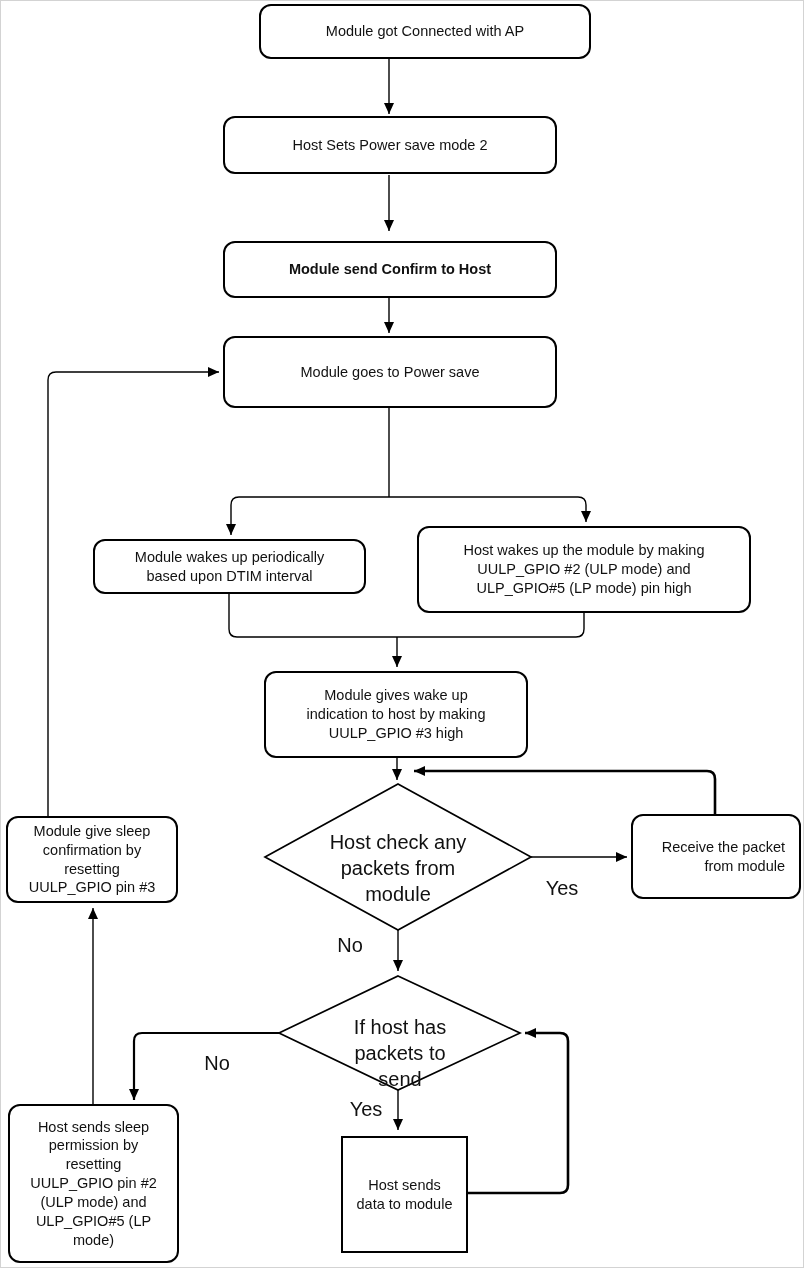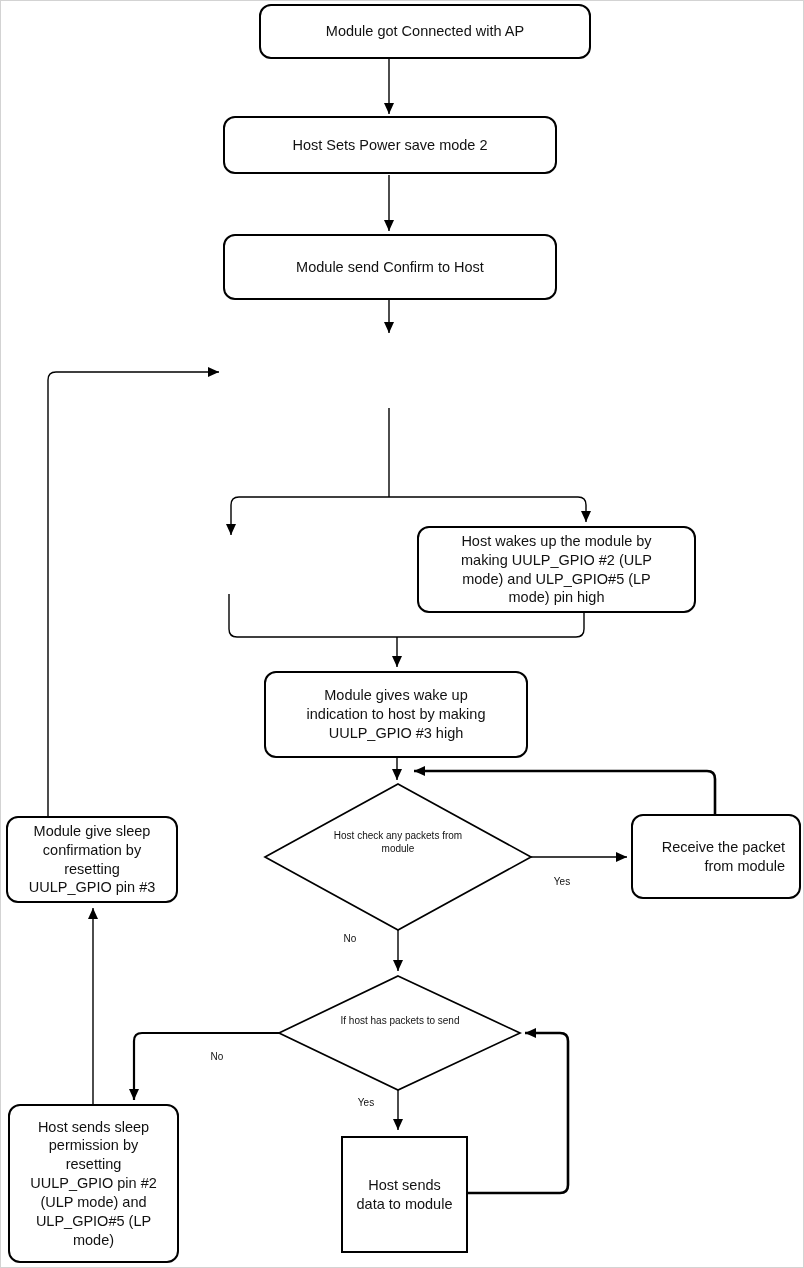--- a/index.html
+++ b/index.html
@@ -36,21 +36,21 @@
     align-items: center;
     justify-content: center;
     text-align: center;
     font-size: 14.5px;
     line-height: 1.3;
   }
   .square { border-radius: 0; border-width: 2.5px; }
   .dlabel, .elabel {
     position: absolute;
     z-index: 2;
-    font-size: 10px;
+    font-size: 20px;
     line-height: 1.3;
     text-align: center;
   }
 </style>
 </head>
 <body>
 
 <div class="canvas">
 
   <svg class="connectors" viewBox="0 0 804 1268" xmlns="http://www.w3.org/2000/svg">
@@ -84,22 +84,24 @@
 
     <path class="edge" d="M92 1103 L92 907" marker-end="url(#arrow)"></path>
     <path class="edge" d="M47 815 L47 379 Q47 371 55 371 L218 371" marker-end="url(#arrow)"></path>
 
     <path class="diamond" d="M397 783 L530 856 L397 929 L264 856 Z"></path>
     <path class="diamond" d="M397 975 L519 1032 L397 1089 L278 1032 Z"></path>
   </svg>
 
   <div class="node" style="left:222px; top:3px;    width:332px; height:55px;margin-left:36px;">Module got Connected with AP</div>
   <div class="node" style="left:222px; top:115px;  width:334px; height:58px;">Host Sets Power save mode 2</div>
-  <div class="node" style="left:222px; top:233px;  width:334px; height:66px;">Module send Confirm to Host</div>
-  <div class="node" style="left:416px; top:525px;  width:279px; height:87px; padding:0 36px;">Host wakes up the module by making UULP_GPIO #2 (ULP mode) and ULP_GPIO#5 (LP mode) pin high</div>
+  <div class="node" style="left:222px; top:240px;  width:334px; height:57px;font-weight:bold;">Module send Confirm to Host</div>
+  <div class="node" style="left:222px; top:335px;  width:334px; height:72px;">Module goes to Power save</div>
+  <div class="node" style="left:92px;  top:538px;  width:273px; height:55px; padding:0 28px;">Module wakes up periodically based upon DTIM interval</div>
+  <div class="node" style="left:416px; top:525px;  width:334px; height:87px; padding:0 36px;">Host wakes up the module by making UULP_GPIO #2 (ULP mode) and ULP_GPIO#5 (LP mode) pin high</div>
   <div class="node" style="left:263px; top:670px;  width:264px; height:87px; padding:0 32px;">Module gives wake up indication to host by making UULP_GPIO #3 high</div>
   <div class="node" style="left:630px; top:813px;  width:170px; height:85px; padding:0 14px;text-align:right;">Receive the packet from module</div>
   <div class="node square" style="left:340px; top:1135px; width:127px; height:117px; padding:12px 12px;">Host sends data to module</div>
   <div class="node" style="left:7px;   top:1103px; width:171px; height:159px; padding:12px 14px;">Host sends sleep permission by resetting UULP_GPIO pin #2 (ULP mode) and ULP_GPIO#5 (LP mode)</div>
   <div class="node" style="left:5px;   top:815px;  width:172px; height:87px;  padding:0 14px;">Module give sleep confirmation by resetting UULP_GPIO pin #3</div>
 
   <div class="dlabel" style="left:322px; top:828px; width:150px;">Host check any packets from module</div>
   <div class="dlabel" style="left:334px; top:1013px; width:130px;">If host has packets to send</div>
 
   <div class="elabel" style="left:543px; top:874px;  width:36px;">Yes</div>

